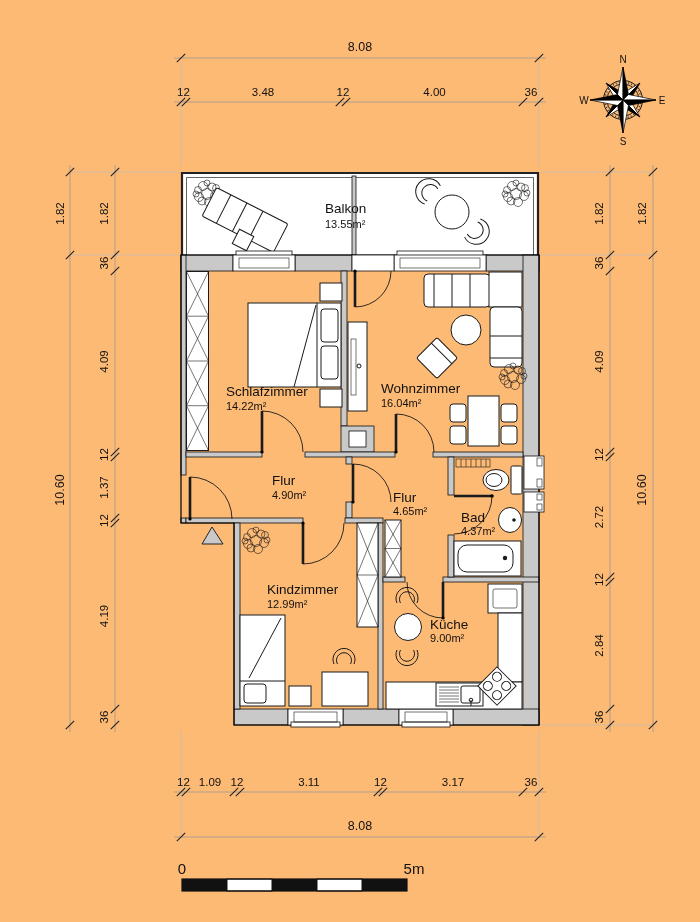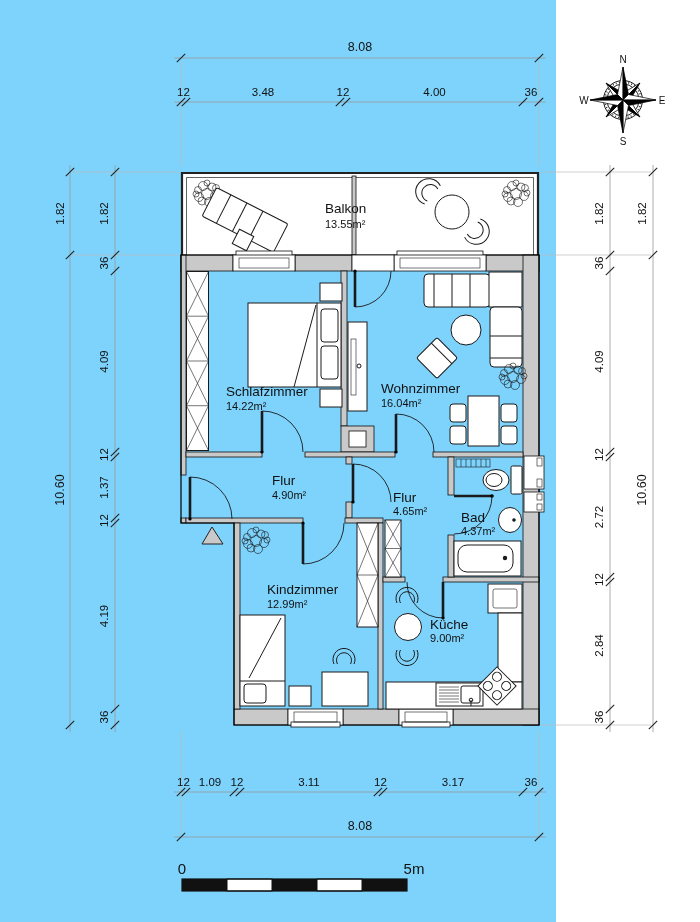--- a/index.html
+++ b/index.html
@@ -1,16 +1,16 @@
 <!DOCTYPE html>
 <html><head>
 <meta charset="utf-8">
 <style>
   html,body{margin:0;padding:0;background:#fff}
-  #stage{position:relative;width:556px;height:922px;background:#7dd3fc;font-family:"Liberation Sans",sans-serif}
+  #stage{position:relative;width:700px;height:922px;background:#fdba74;font-family:"Liberation Sans",sans-serif}
   svg{position:absolute;left:0;top:0}
   .wall{fill:#c9c9c9;stroke:#111;stroke-width:.8}
   .white{fill:#fff;stroke:#111;stroke-width:.8}
   .f{fill:#fff;stroke:#1a1a1a;stroke-width:1}
   .fn{fill:none;stroke:#1a1a1a;stroke-width:1}
   .thin{fill:none;stroke:#1a1a1a;stroke-width:.6}
   .door{fill:none;stroke:#1a1a1a;stroke-width:.9}
   .leaf{stroke:#1a1a1a;stroke-width:2.6}
   .dim{stroke:#999;stroke-width:.8}
   .ext{stroke:#bbb;stroke-width:.7}

